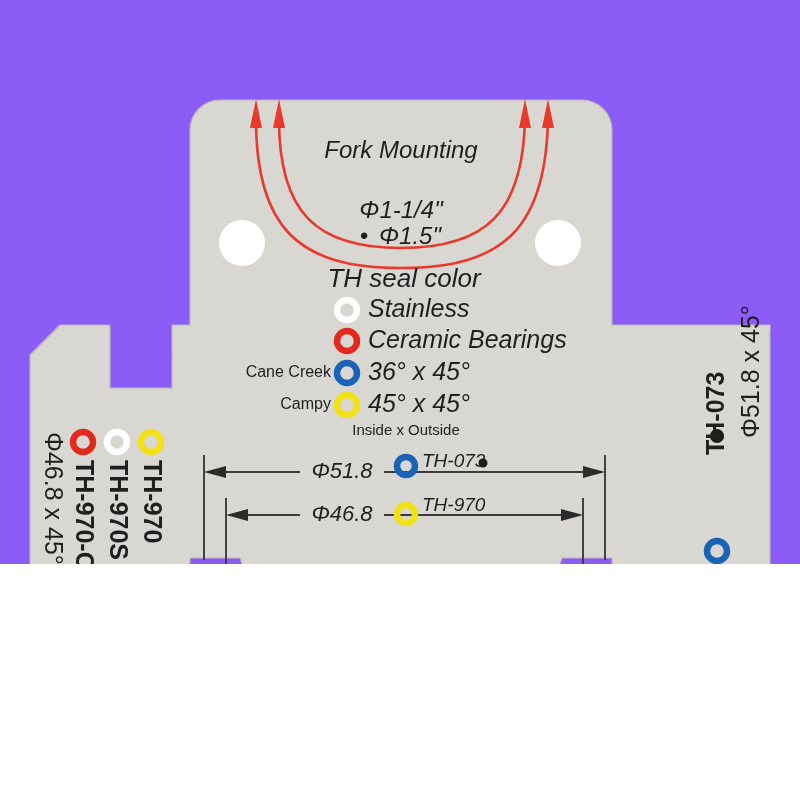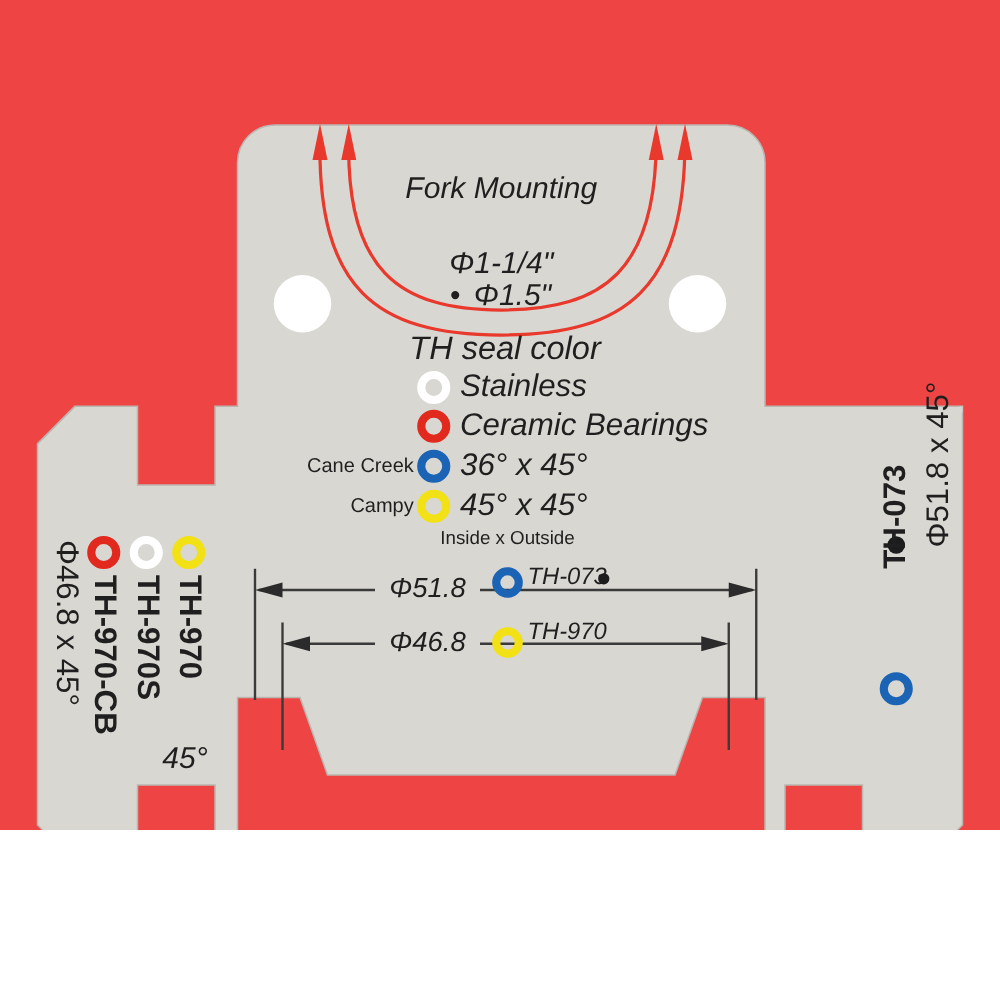--- a/index.html
+++ b/index.html
@@ -3,22 +3,22 @@
 <meta charset="utf-8">
 <style>
   html, body {
     margin: 0;
     padding: 0;
     background: #ffffff;
   }
   #stage {
     position: relative;
     width: 800px;
-    height: 664px;
-    background: #ef4444;
+    height: 564px;
+    background: #8b5cf6;
     overflow: hidden;
     font-family: "Liberation Sans", sans-serif;
   }
   svg.tool {
     display: block;
     width: 800px;
     height: 800px;
   }
   .body-fill { fill: #d9d7d2; }
   .body-edge { fill: none; stroke: #b9b6b0; stroke-width: 1.2; }

